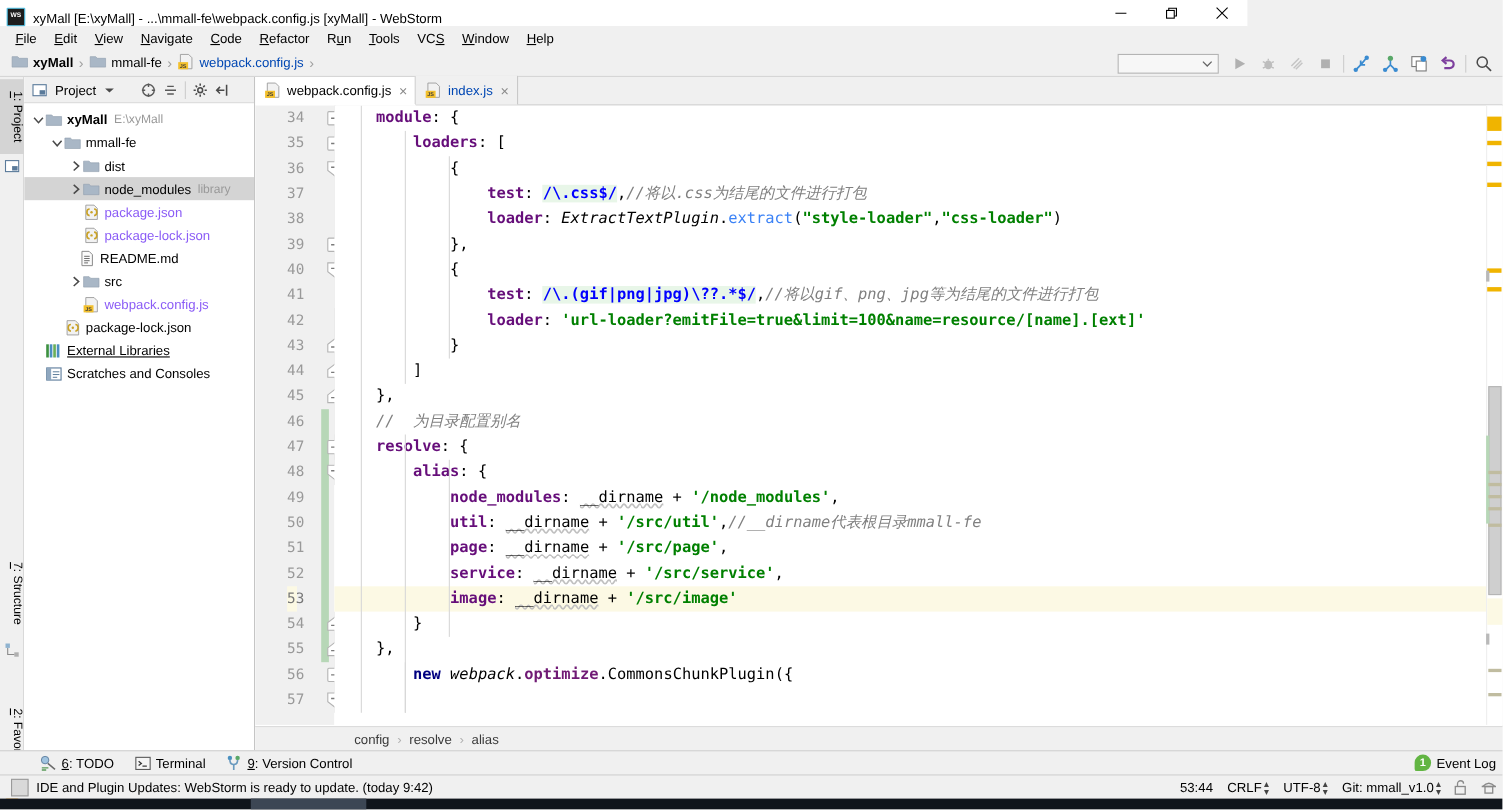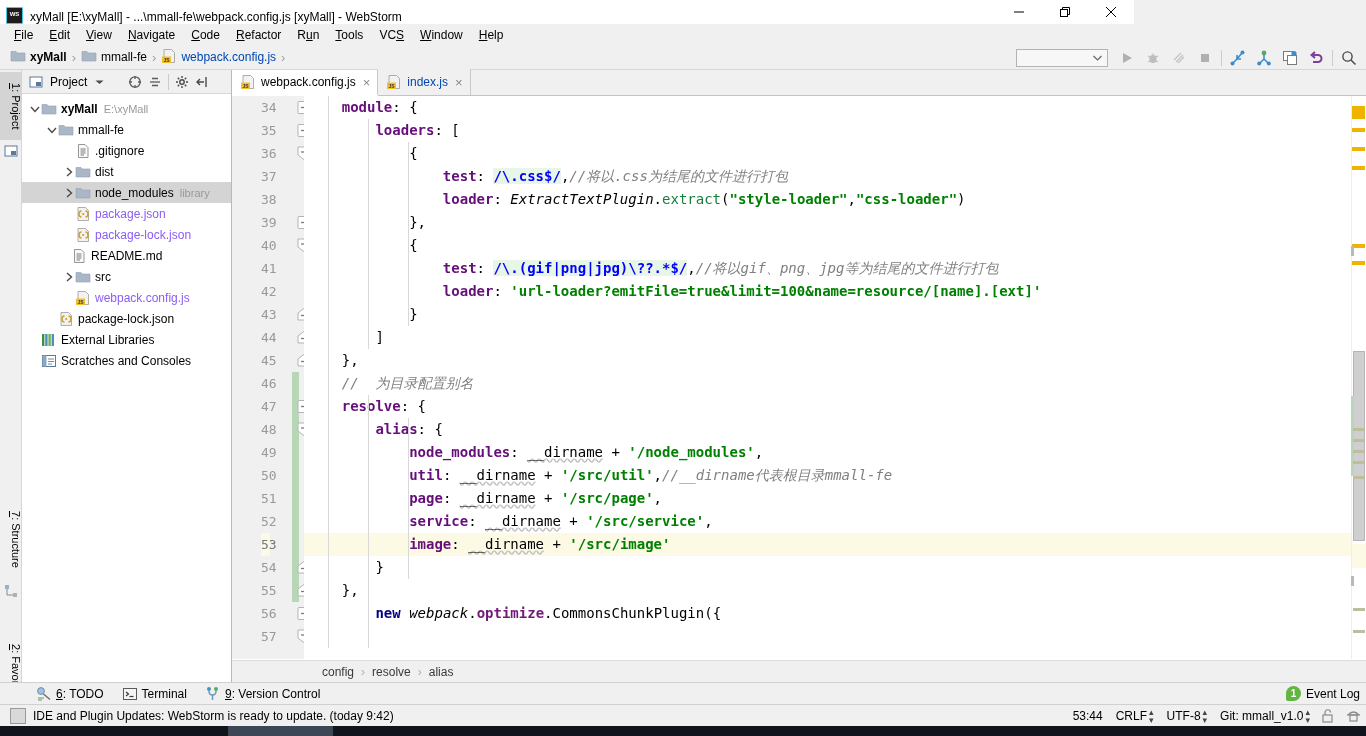--- a/index.html
+++ b/index.html
@@ -105,21 +105,21 @@
   .cline.cur{background:#fcf9e4;}
   .indentguide{position:absolute;width:1px;background:#d8d8d8;}
 
   
   .k-prop{color:#660e7a;font-weight:bold;}
   .k-punct{color:#000;}
   .k-regex{color:#0000ff;font-weight:bold;background:#e8f6e8;}
   .k-comment{color:#808080;font-style:italic;}
   .k-str{color:#008000;font-weight:bold;}
   .k-italic{color:#000;font-style:italic;}
-  .k-func{color:#15803d;}
+  .k-func{color:#3b82f6;}
   .k-kw{color:#000080;font-weight:bold;}
   .k-bold{color:#701a75;font-weight:bold;}
   .k-plain{color:#000;}
   .sq{text-decoration:underline wavy #c0c0c0;text-decoration-skip-ink:none;}
 
   
   .markerbar{position:absolute;right:0;top:96px;width:14px;height:563px;background:#fff;
     border-left:1px solid #eee;}
   .mark{position:absolute;right:1px;}
   .scrollthumb{position:absolute;right:1px;width:12px;background:#cfcfcf;border:1px solid #b5b5b5;
@@ -373,127 +373,117 @@
             </svg>
           </span>
           <span class="tico">
             <svg width="16" height="16" viewBox="0 0 16 16">
               <path d="M1 3.5 H6 L7.5 5 H15 V13 H1 Z" fill="#a9b7c6" stroke="#93a1b0" stroke-width="0.6"></path>
             </svg>
           </span>
           <span class="tlabel">mmall-fe</span>
         </div>
         <div class="trow" style="padding-left: 40px;">
+          <span class="arrow">
+            <svg width="10" height="10" viewBox="0 0 10 10">
+              <path d="M3 1 L7.5 5 L3 9" fill="none" stroke="#4a4a4a" stroke-width="1.4"></path>
+            </svg>
+          </span>
+          <span class="tico">
+            <svg width="16" height="16" viewBox="0 0 16 16">
+              <path d="M1 3.5 H6 L7.5 5 H15 V13 H1 Z" fill="#a9b7c6" stroke="#93a1b0" stroke-width="0.6"></path>
+            </svg>
+          </span>
+          <span class="tlabel">dist</span>
+        </div>
+        <div class="trow sel" style="padding-left: 40px;">
+          <span class="arrow">
+            <svg width="10" height="10" viewBox="0 0 10 10">
+              <path d="M3 1 L7.5 5 L3 9" fill="none" stroke="#4a4a4a" stroke-width="1.4"></path>
+            </svg>
+          </span>
+          <span class="tico">
+            <svg width="16" height="16" viewBox="0 0 16 16">
+              <path d="M1 3.5 H6 L7.5 5 H15 V13 H1 Z" fill="#a9b7c6" stroke="#93a1b0" stroke-width="0.6"></path>
+            </svg>
+          </span>
+          <span class="tlabel">node_modules</span>
+          <span class="tsub">library</span>
+        </div>
+        <div class="trow" style="padding-left: 40px;">
+          <span class="arrow"></span>
+          <span class="tico">
+            <svg width="16" height="16" viewBox="0 0 16 16">
+              <path d="M3 1.5 H10.5 L13.5 4.5 V14.5 H3 Z" fill="#f2f2f2" stroke="#9a9a9a" stroke-width="0.8"></path>
+              <path d="M6.5 5 Q4 5 4 8 Q4 11 6.5 11" fill="none" stroke="#c9a227" stroke-width="1.5"></path>
+              <circle cx="8.2" cy="8" r="1.1" fill="#c9a227"></circle>
+              <path d="M10.5 5 Q13 5 13 8 Q13 11 10.5 11" fill="none" stroke="#c9a227" stroke-width="1.5"></path>
+            </svg>
+          </span>
+          <span class="tlabel link">package.json</span>
+        </div>
+        <div class="trow" style="padding-left: 40px;">
+          <span class="arrow"></span>
+          <span class="tico">
+            <svg width="16" height="16" viewBox="0 0 16 16">
+              <path d="M3 1.5 H10.5 L13.5 4.5 V14.5 H3 Z" fill="#f2f2f2" stroke="#9a9a9a" stroke-width="0.8"></path>
+              <path d="M6.5 5 Q4 5 4 8 Q4 11 6.5 11" fill="none" stroke="#c9a227" stroke-width="1.5"></path>
+              <circle cx="8.2" cy="8" r="1.1" fill="#c9a227"></circle>
+              <path d="M10.5 5 Q13 5 13 8 Q13 11 10.5 11" fill="none" stroke="#c9a227" stroke-width="1.5"></path>
+            </svg>
+          </span>
+          <span class="tlabel link">package-lock.json</span>
+        </div>
+        <div class="trow" style="padding-left: 36px;">
           <span class="arrow"></span>
           <span class="tico">
             <svg width="16" height="16" viewBox="0 0 16 16">
               <path d="M3.5 1.5 H10 L13 4.5 V14.5 H3.5 Z" fill="#fafafa" stroke="#8a8a8a" stroke-width="0.9"></path>
               <path d="M5.5 6 H10.5 M5.5 8 H10.5 M5.5 10 H10.5 M5.5 12 H9" stroke="#6a6a6a" stroke-width="0.9"></path>
             </svg>
           </span>
-          <span class="tlabel">.gitignore</span>
+          <span class="tlabel">README.md</span>
         </div>
         <div class="trow" style="padding-left: 40px;">
           <span class="arrow">
             <svg width="10" height="10" viewBox="0 0 10 10">
               <path d="M3 1 L7.5 5 L3 9" fill="none" stroke="#4a4a4a" stroke-width="1.4"></path>
             </svg>
           </span>
           <span class="tico">
             <svg width="16" height="16" viewBox="0 0 16 16">
               <path d="M1 3.5 H6 L7.5 5 H15 V13 H1 Z" fill="#a9b7c6" stroke="#93a1b0" stroke-width="0.6"></path>
             </svg>
           </span>
-          <span class="tlabel">dist</span>
-        </div>
-        <div class="trow sel" style="padding-left: 40px;">
-          <span class="arrow">
-            <svg width="10" height="10" viewBox="0 0 10 10">
-              <path d="M3 1 L7.5 5 L3 9" fill="none" stroke="#4a4a4a" stroke-width="1.4"></path>
-            </svg>
-          </span>
-          <span class="tico">
-            <svg width="16" height="16" viewBox="0 0 16 16">
-              <path d="M1 3.5 H6 L7.5 5 H15 V13 H1 Z" fill="#a9b7c6" stroke="#93a1b0" stroke-width="0.6"></path>
-            </svg>
-          </span>
-          <span class="tlabel">node_modules</span>
-          <span class="tsub">library</span>
+          <span class="tlabel">src</span>
         </div>
         <div class="trow" style="padding-left: 40px;">
+          <span class="arrow"></span>
+          <span class="tico">
+            <svg width="16" height="16" viewBox="0 0 16 16">
+              <path d="M3 1.5 H10.5 L13.5 4.5 V14.5 H3 Z" fill="#f2f2f2" stroke="#9a9a9a" stroke-width="0.8"></path>
+              <rect x="1" y="8.5" width="9" height="6.5" fill="#f3c02c"></rect>
+              <text x="5.5" y="13.6" font-size="5" font-family="sans-serif" font-weight="bold" fill="#3a3a3a" text-anchor="middle">JS</text>
+            </svg>
+          </span>
+          <span class="tlabel link">webpack.config.js</span>
+        </div>
+        <div class="trow" style="padding-left: 23px;">
           <span class="arrow"></span>
           <span class="tico">
             <svg width="16" height="16" viewBox="0 0 16 16">
               <path d="M3 1.5 H10.5 L13.5 4.5 V14.5 H3 Z" fill="#f2f2f2" stroke="#9a9a9a" stroke-width="0.8"></path>
               <path d="M6.5 5 Q4 5 4 8 Q4 11 6.5 11" fill="none" stroke="#c9a227" stroke-width="1.5"></path>
               <circle cx="8.2" cy="8" r="1.1" fill="#c9a227"></circle>
               <path d="M10.5 5 Q13 5 13 8 Q13 11 10.5 11" fill="none" stroke="#c9a227" stroke-width="1.5"></path>
             </svg>
           </span>
-          <span class="tlabel link">package.json</span>
-        </div>
-        <div class="trow" style="padding-left: 40px;">
-          <span class="arrow"></span>
-          <span class="tico">
-            <svg width="16" height="16" viewBox="0 0 16 16">
-              <path d="M3 1.5 H10.5 L13.5 4.5 V14.5 H3 Z" fill="#f2f2f2" stroke="#9a9a9a" stroke-width="0.8"></path>
-              <path d="M6.5 5 Q4 5 4 8 Q4 11 6.5 11" fill="none" stroke="#c9a227" stroke-width="1.5"></path>
-              <circle cx="8.2" cy="8" r="1.1" fill="#c9a227"></circle>
-              <path d="M10.5 5 Q13 5 13 8 Q13 11 10.5 11" fill="none" stroke="#c9a227" stroke-width="1.5"></path>
-            </svg>
-          </span>
-          <span class="tlabel link">package-lock.json</span>
-        </div>
-        <div class="trow" style="padding-left: 36px;">
-          <span class="arrow"></span>
-          <span class="tico">
-            <svg width="16" height="16" viewBox="0 0 16 16">
-              <path d="M3.5 1.5 H10 L13 4.5 V14.5 H3.5 Z" fill="#fafafa" stroke="#8a8a8a" stroke-width="0.9"></path>
-              <path d="M5.5 6 H10.5 M5.5 8 H10.5 M5.5 10 H10.5 M5.5 12 H9" stroke="#6a6a6a" stroke-width="0.9"></path>
-            </svg>
-          </span>
-          <span class="tlabel">README.md</span>
-        </div>
-        <div class="trow" style="padding-left: 40px;">
-          <span class="arrow">
-            <svg width="10" height="10" viewBox="0 0 10 10">
-              <path d="M3 1 L7.5 5 L3 9" fill="none" stroke="#4a4a4a" stroke-width="1.4"></path>
-            </svg>
-          </span>
-          <span class="tico">
-            <svg width="16" height="16" viewBox="0 0 16 16">
-              <path d="M1 3.5 H6 L7.5 5 H15 V13 H1 Z" fill="#a9b7c6" stroke="#93a1b0" stroke-width="0.6"></path>
-            </svg>
-          </span>
-          <span class="tlabel">src</span>
-        </div>
-        <div class="trow" style="padding-left: 40px;">
-          <span class="arrow"></span>
-          <span class="tico">
-            <svg width="16" height="16" viewBox="0 0 16 16">
-              <path d="M3 1.5 H10.5 L13.5 4.5 V14.5 H3 Z" fill="#f2f2f2" stroke="#9a9a9a" stroke-width="0.8"></path>
-              <rect x="1" y="8.5" width="9" height="6.5" fill="#f3c02c"></rect>
-              <text x="5.5" y="13.6" font-size="5" font-family="sans-serif" font-weight="bold" fill="#3a3a3a" text-anchor="middle">JS</text>
-            </svg>
-          </span>
-          <span class="tlabel link">webpack.config.js</span>
-        </div>
-        <div class="trow" style="padding-left: 23px;">
-          <span class="arrow"></span>
-          <span class="tico">
-            <svg width="16" height="16" viewBox="0 0 16 16">
-              <path d="M3 1.5 H10.5 L13.5 4.5 V14.5 H3 Z" fill="#f2f2f2" stroke="#9a9a9a" stroke-width="0.8"></path>
-              <path d="M6.5 5 Q4 5 4 8 Q4 11 6.5 11" fill="none" stroke="#c9a227" stroke-width="1.5"></path>
-              <circle cx="8.2" cy="8" r="1.1" fill="#c9a227"></circle>
-              <path d="M10.5 5 Q13 5 13 8 Q13 11 10.5 11" fill="none" stroke="#c9a227" stroke-width="1.5"></path>
-            </svg>
-          </span>
           <span class="tlabel">package-lock.json</span>
         </div>
-        <div class="trow" style="padding-left: 6px;">
+        <div class="trow" style="padding-left: 6px; text-decoration: underline;">
           <span class="arrow"></span>
           <span class="tico">
             <svg width="16" height="16" viewBox="0 0 16 16">
               <rect x="1" y="2" width="2.4" height="12" fill="#3d9140"></rect>
               <rect x="4.2" y="2" width="2.4" height="12" fill="#4a8fc0"></rect>
               <rect x="7.4" y="2" width="2.4" height="12" fill="#6aaf5a"></rect>
               <rect x="10.6" y="2" width="2.4" height="12" fill="#4a8fc0"></rect>
             </svg>
           </span>
           <span class="tlabel">External Libraries</span>

